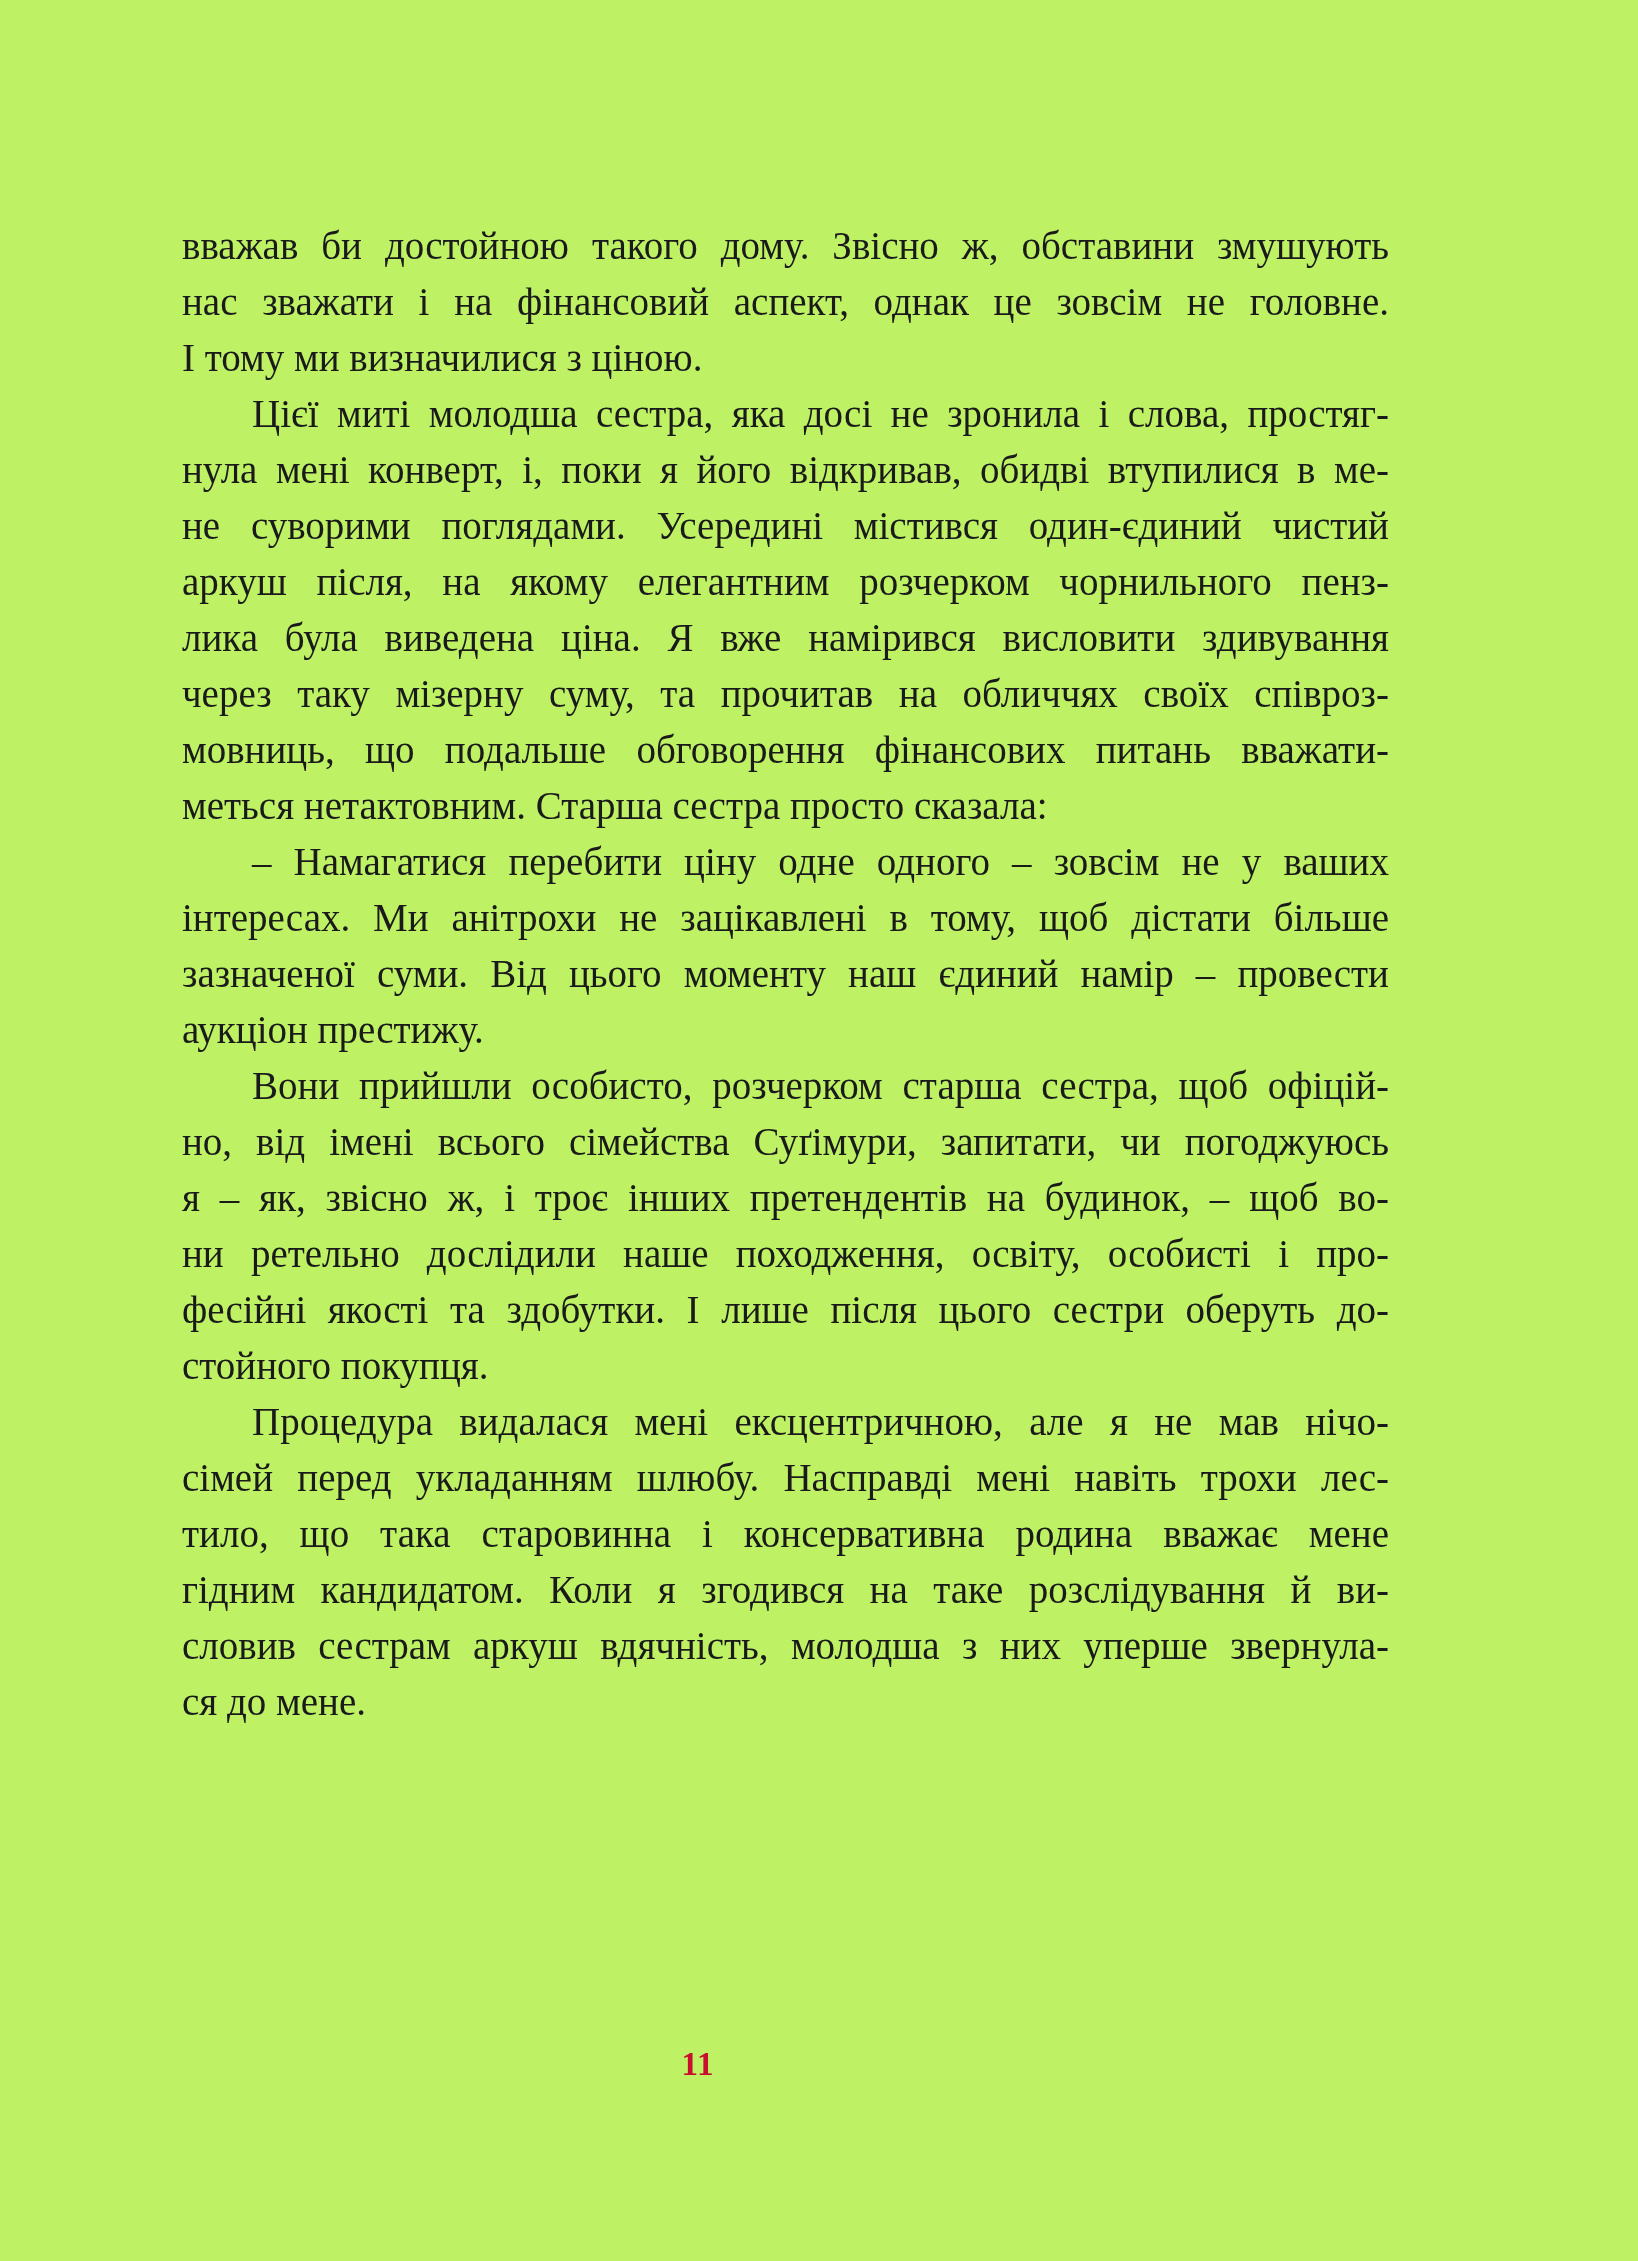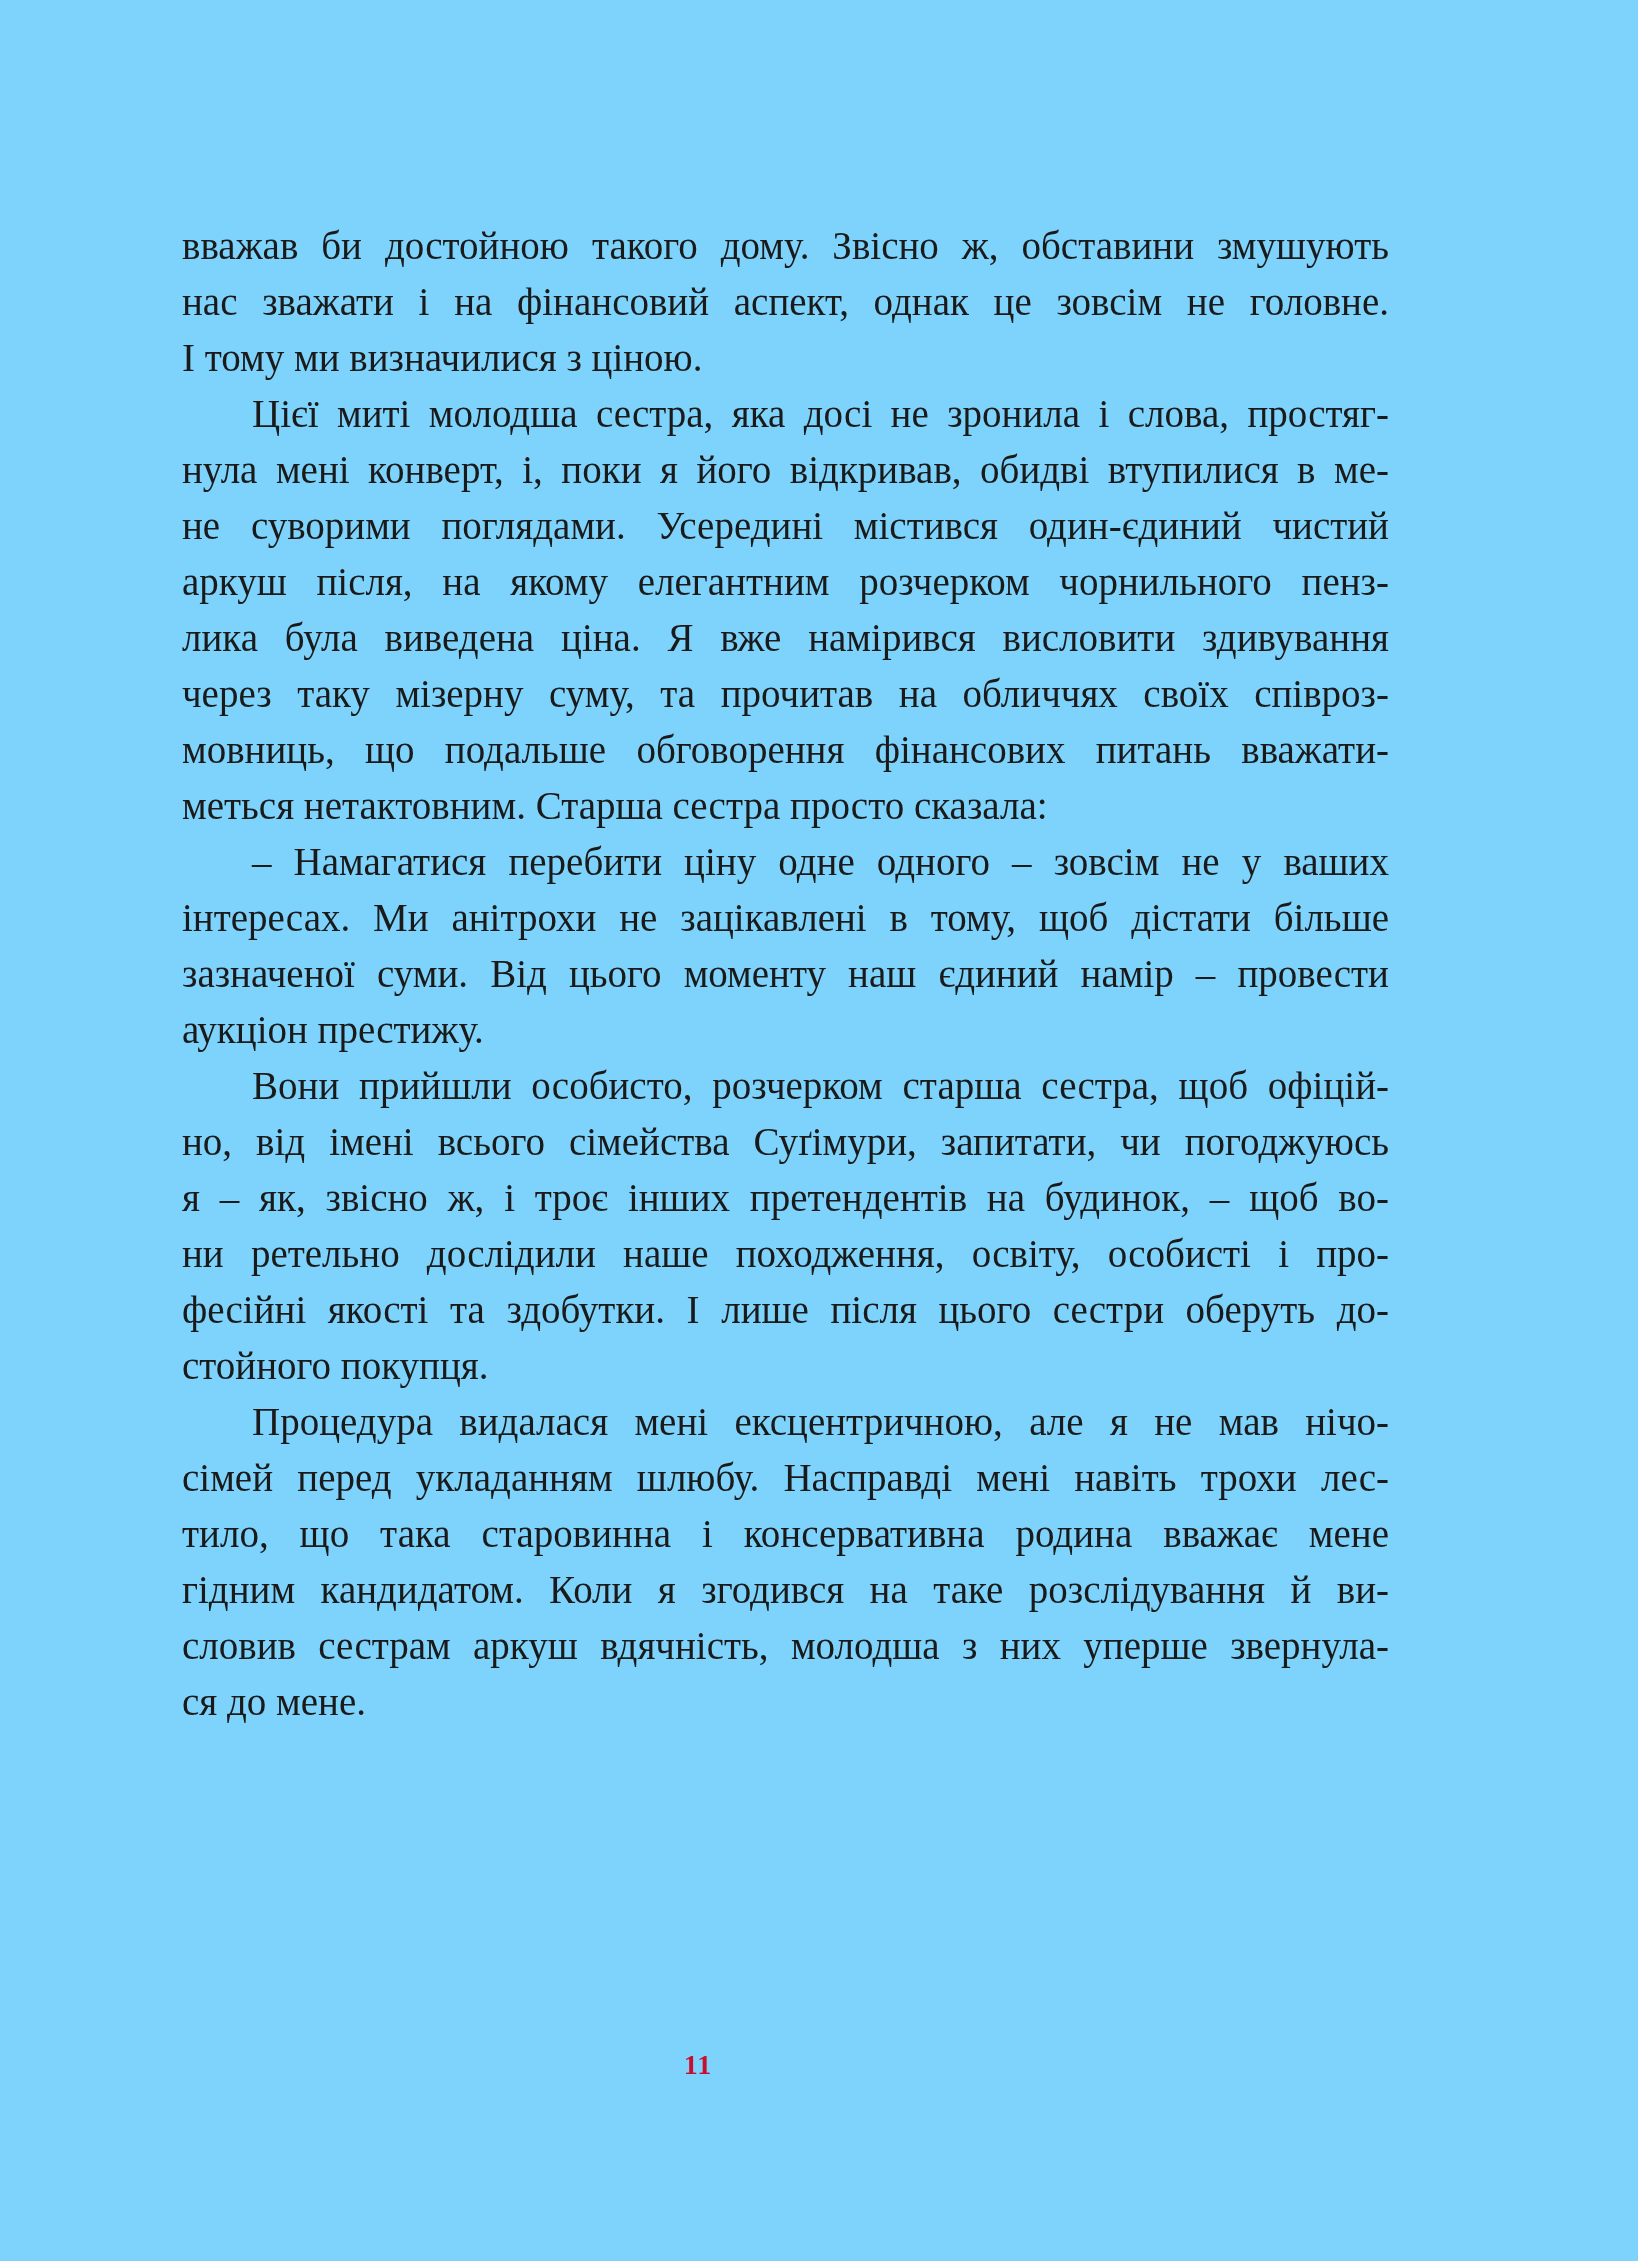--- a/index.html
+++ b/index.html
@@ -13,21 +13,21 @@
     position: relative;
     overflow: hidden;
     font-family: "Liberation Serif", "DejaVu Serif", serif;
     color: #1a1a1a;
   }
   .page {
     position: absolute;
     left: 0; top: 0;
     width: 1638px;
     height: 2261px;
-    background: #7dd3fc;
+    background: #bef264;
   }
   .text-block {
     position: absolute;
     left: 182px;
     top: 218px;
     width: 1207px;
     font-size: 39px;
     line-height: 56px;
   }
   .line {
@@ -43,21 +43,21 @@
   }
   .line.indent {
     padding-left: 70px;
   }
   .page-number {
     position: absolute;
     left: 0;
     width: 1396px;
     top: 2050px;
     text-align: center;
-    font-size: 28px;
+    font-size: 33px;
     font-weight: bold;
     color: #c8102e;
     line-height: 29px;
     letter-spacing: 0.9px;
   }
 </style>
 </head>
 <body>
 
 <div class="page">

